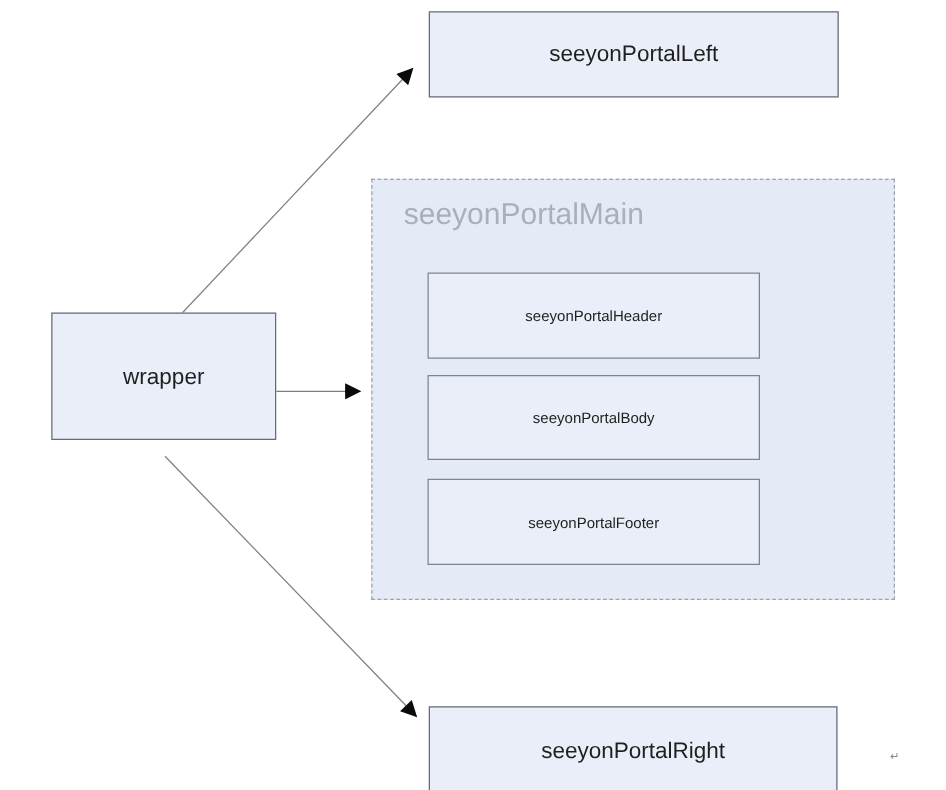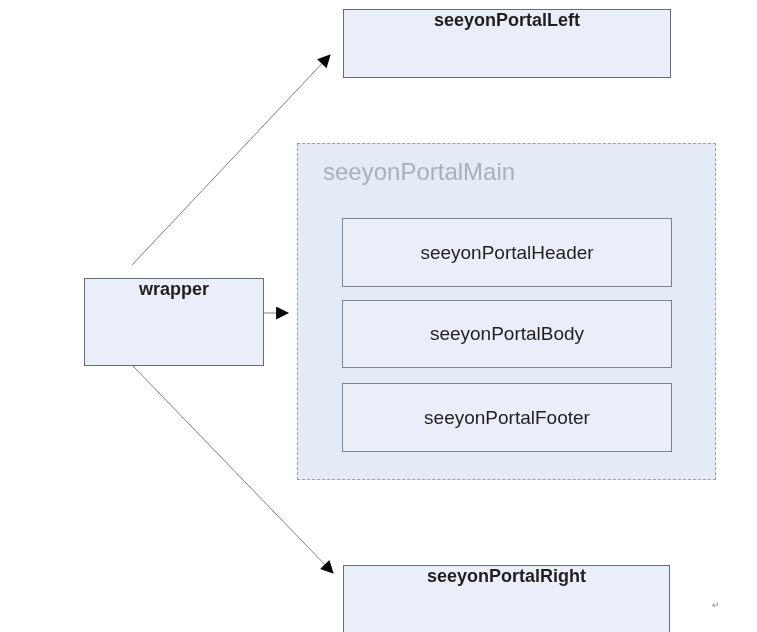--- a/index.html
+++ b/index.html
@@ -27,51 +27,51 @@
     position:absolute;
     left:0;top:0;width:757px;height:632px;
     pointer-events:none;
   }
   .node{
     position:absolute;
     box-sizing:border-box;
     background:var(--box-fill);
     border:1px solid var(--box-border);
     display:flex;
+    align-items:center;
     justify-content:center;
     font-size:18px;
     color:var(--label-text);
-    font-weight:bold;
   }
-  .node-wrapper{left:41px;top:278px;width:180px;height:88px;margin-left:43px;}
+  .node-wrapper{left:41px;top:250px;width:180px;height:102px;}
   .node-left{left:343px;top:9px;width:328px;height:69px;}
   .node-right{left:343px;top:550px;width:327px;height:70px;margin-top:15px;}
   .container-main{
     position:absolute;
     left:297px;top:143px;width:419px;height:337px;
     box-sizing:border-box;
     background:var(--container-fill);
     border:1.5px dashed var(--container-border);
   }
   .container-label{
     position:absolute;
     left:25px;top:14px;
     font-size:24px;
     color:var(--container-label);
   }
   .inner-node{
     position:absolute;
     box-sizing:border-box;
-    left:44px;width:330px;height:69px;
+    left:44px;width:266px;height:69px;
     background:var(--box-fill);
     border:1px solid var(--inner-border);
     display:flex;
     align-items:center;
     justify-content:center;
-    font-size:19px;
+    font-size:12px;
     color:var(--label-text);
   }
   .inner-header{top:74px;}
   .inner-body{top:156px;height:68px;}
   .inner-footer{top:239px;}
   .artifact-mark{
     position:absolute;
     left:712px;top:600px;
     font-size:9px;
     color:var(--artifact);

